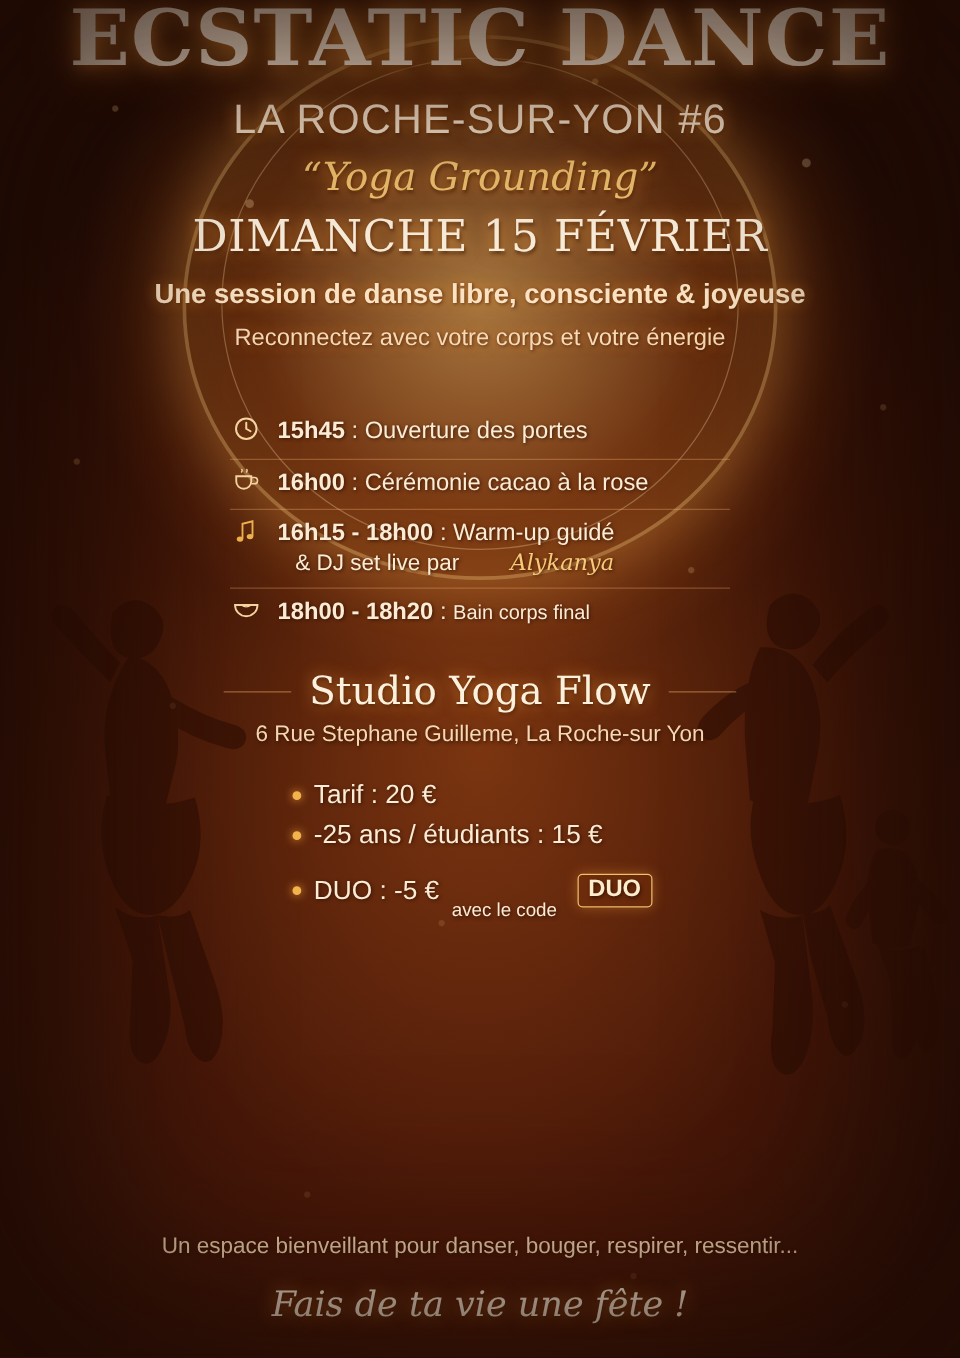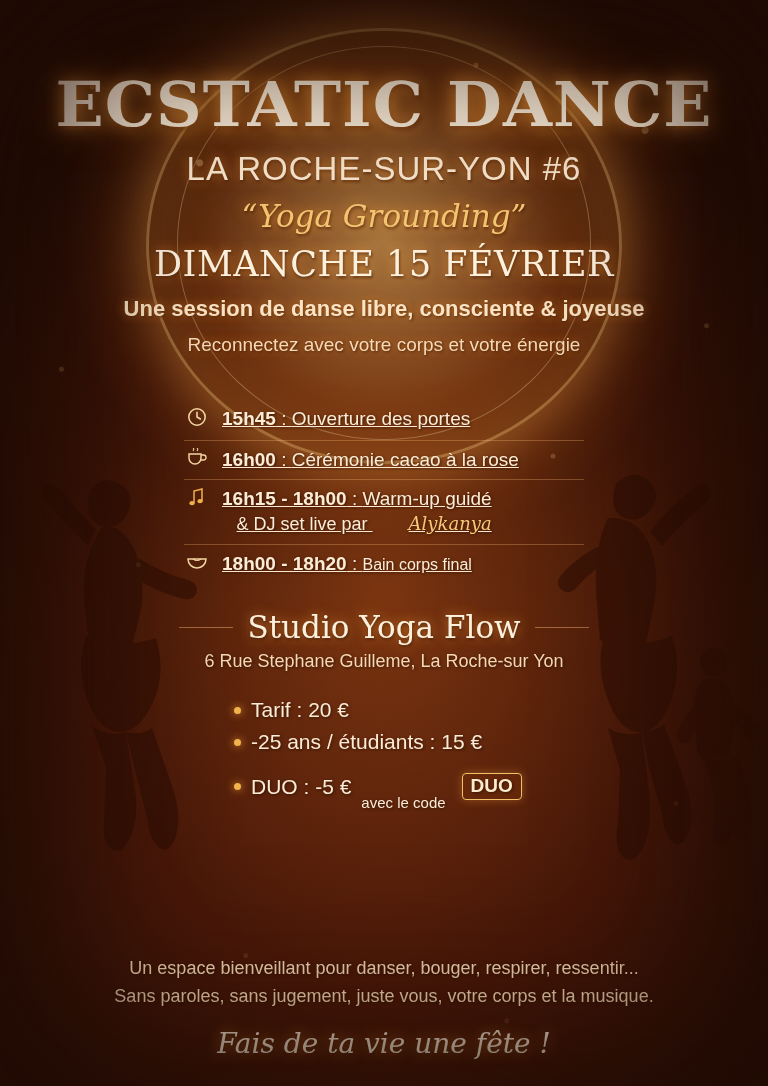--- a/index.html
+++ b/index.html
@@ -66,21 +66,20 @@
     position: absolute;
     opacity: 0.55;
     pointer-events: none;
   }
   .dancer svg { display:block; }
 
   .content {
     position: relative;
     z-index: 5;
     text-align: center;
-    padding-top: 74px;
   }
 
   .title {
     font-family: "DejaVu Serif", serif;
     font-weight: bold;
     font-size: 62px;
     letter-spacing: 1px;
     line-height: 1;
     color: #fdf0dc;
     text-shadow: 0 0 18px rgba(255,170,70,0.85), 0 0 40px rgba(255,140,40,0.55), 2px 3px 4px rgba(60,20,0,0.7);
@@ -121,22 +120,21 @@
   .tag2 {
     margin-top: 12px;
     font-size: 19px;
     color: #f7d9b6;
     text-shadow: 0 0 10px rgba(255,150,50,0.5), 1px 1px 3px rgba(50,18,0,0.8);
   }
 
   .schedule {
     margin: 44px auto 0;
     width: 400px;
-    text-align: right;
-    text-decoration: underline;
+    text-align: center;
   }
   .sched-row {
     display: flex;
     align-items: flex-start;
     gap: 12px;
     padding: 7px 0;
   }
   .sched-row + .sched-row { border-top: 1px solid rgba(255,190,120,0.30); }
   .sched-icon {
     width: 26px;
@@ -390,18 +388,17 @@
         <span>DUO : -5 €</span>
         <span class="code-suffix">avec le code</span>
         <span class="code-box">DUO</span>
       </div>
     </div>
 
   </div>
 
   <div class="footer">
     <div class="foot1">Un espace bienveillant pour danser, bouger, respirer, ressentir...</div>
-    <div class="foot2">Sans paroles, sans jugement, juste vous, votre corps et la musique.</div>
     <div class="slogan">Fais de ta vie une fête !</div>
   </div>
 
   <div class="vignette"></div>
 </div>
 
 </body></html>

